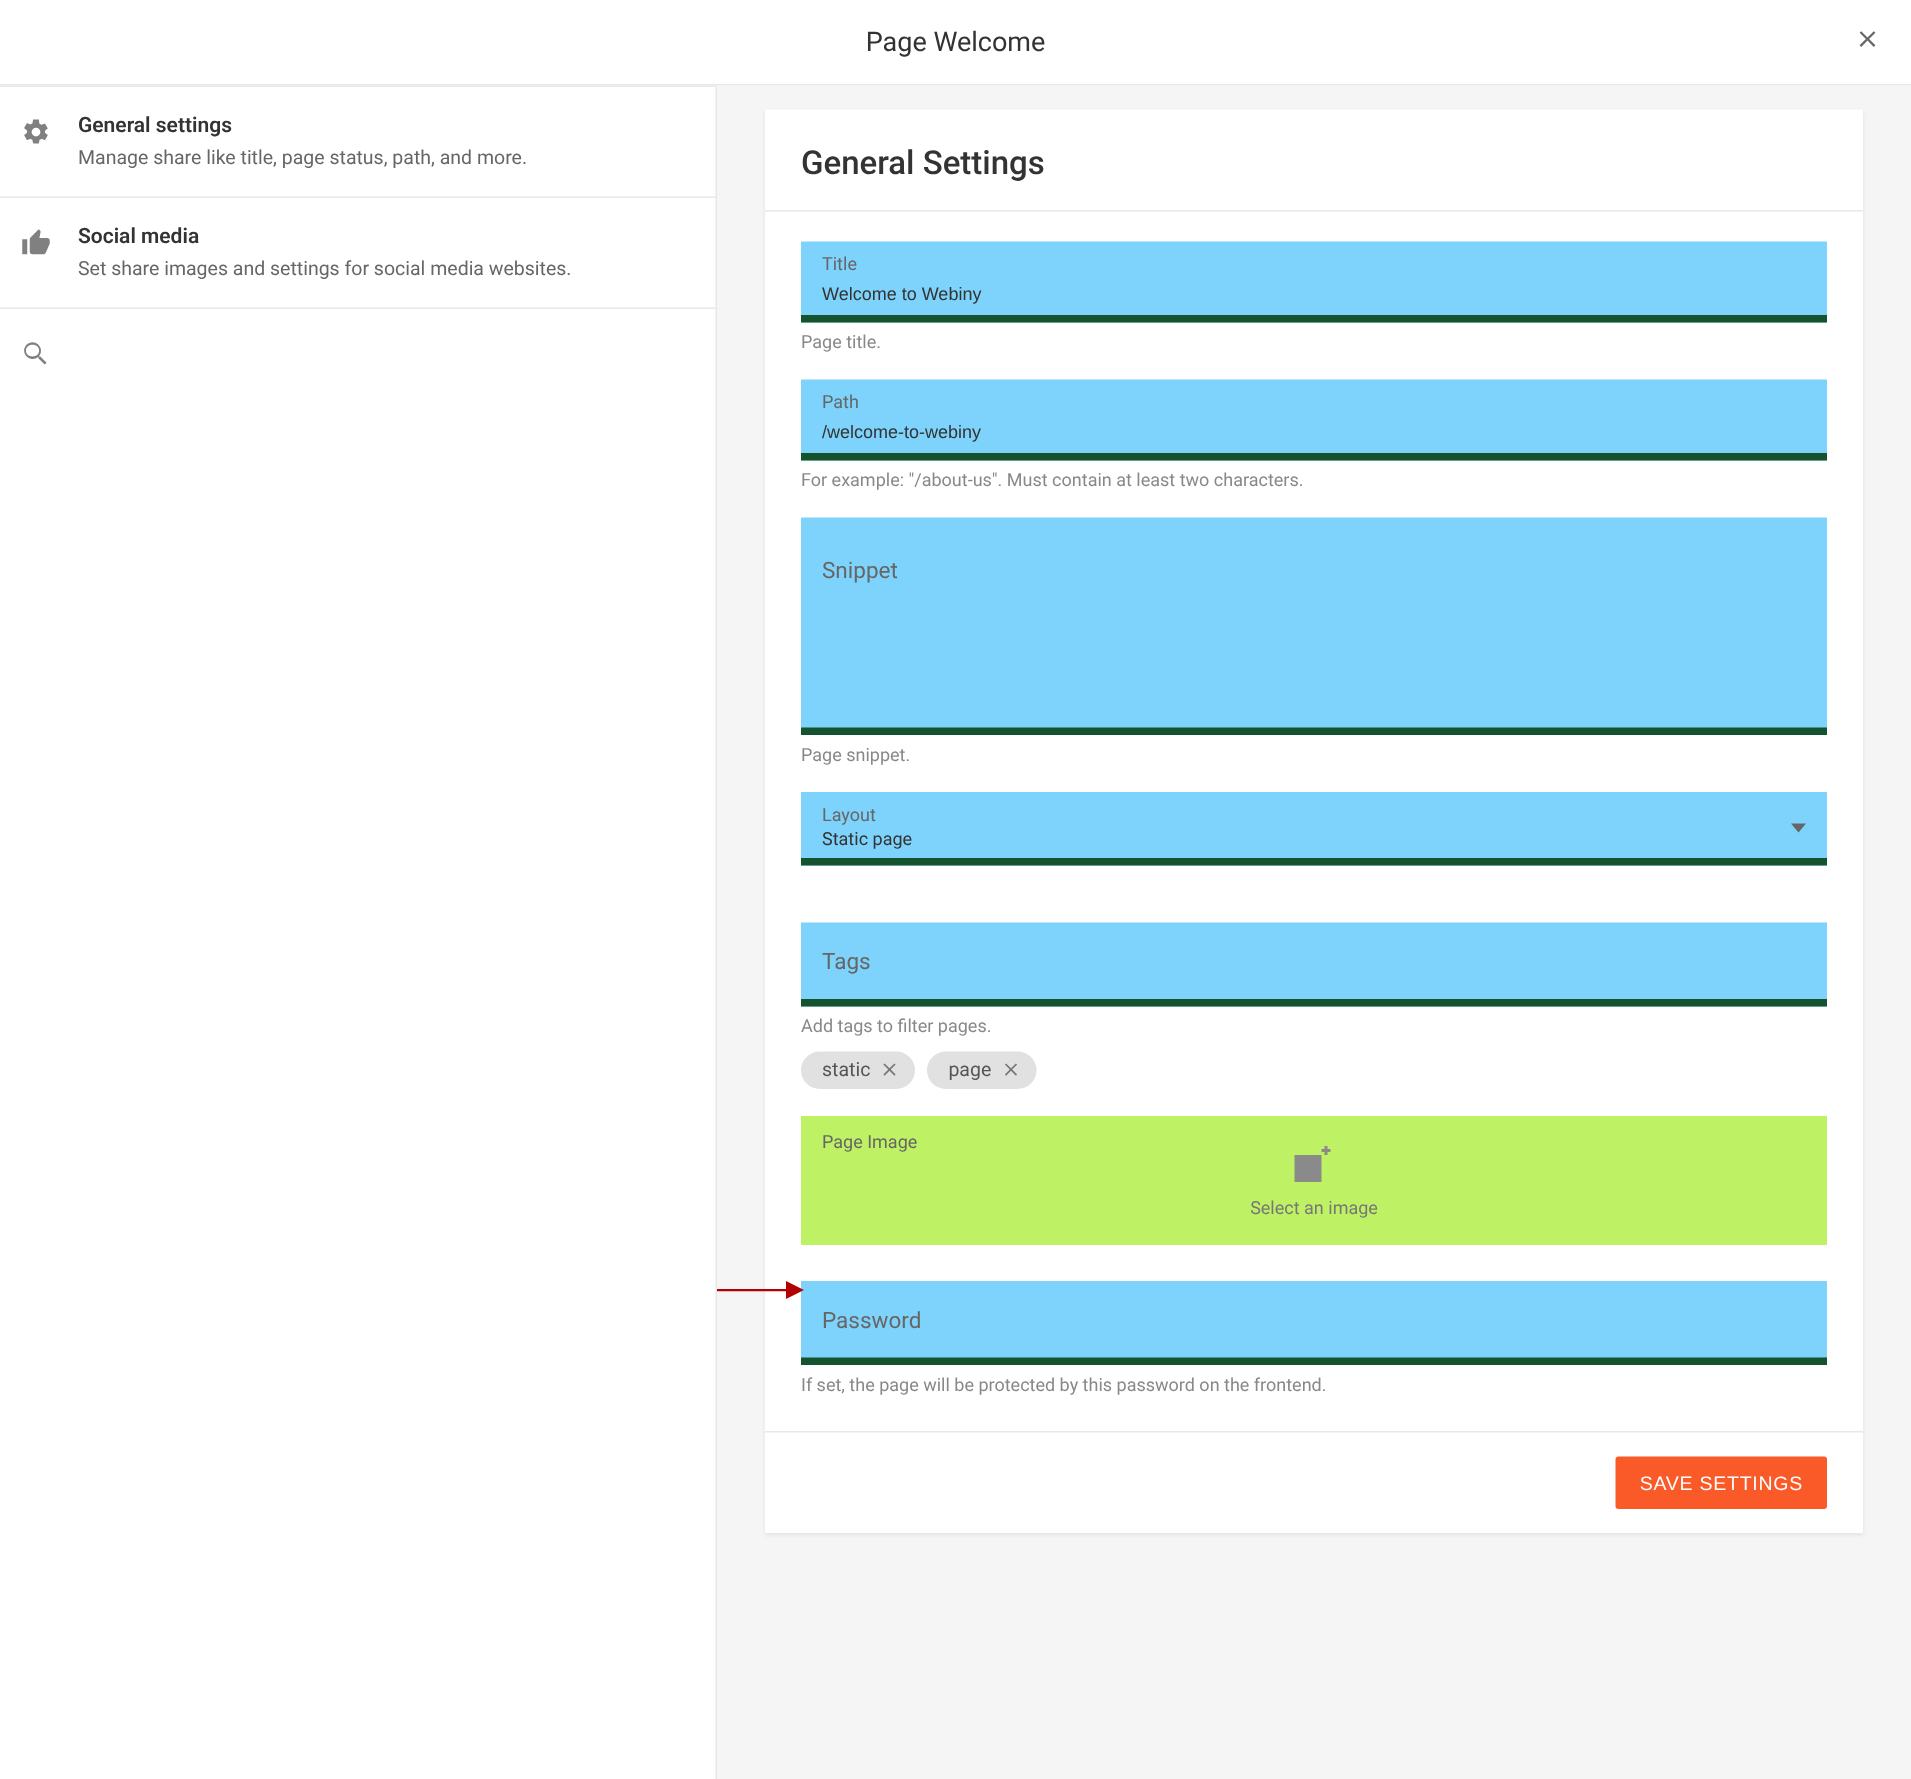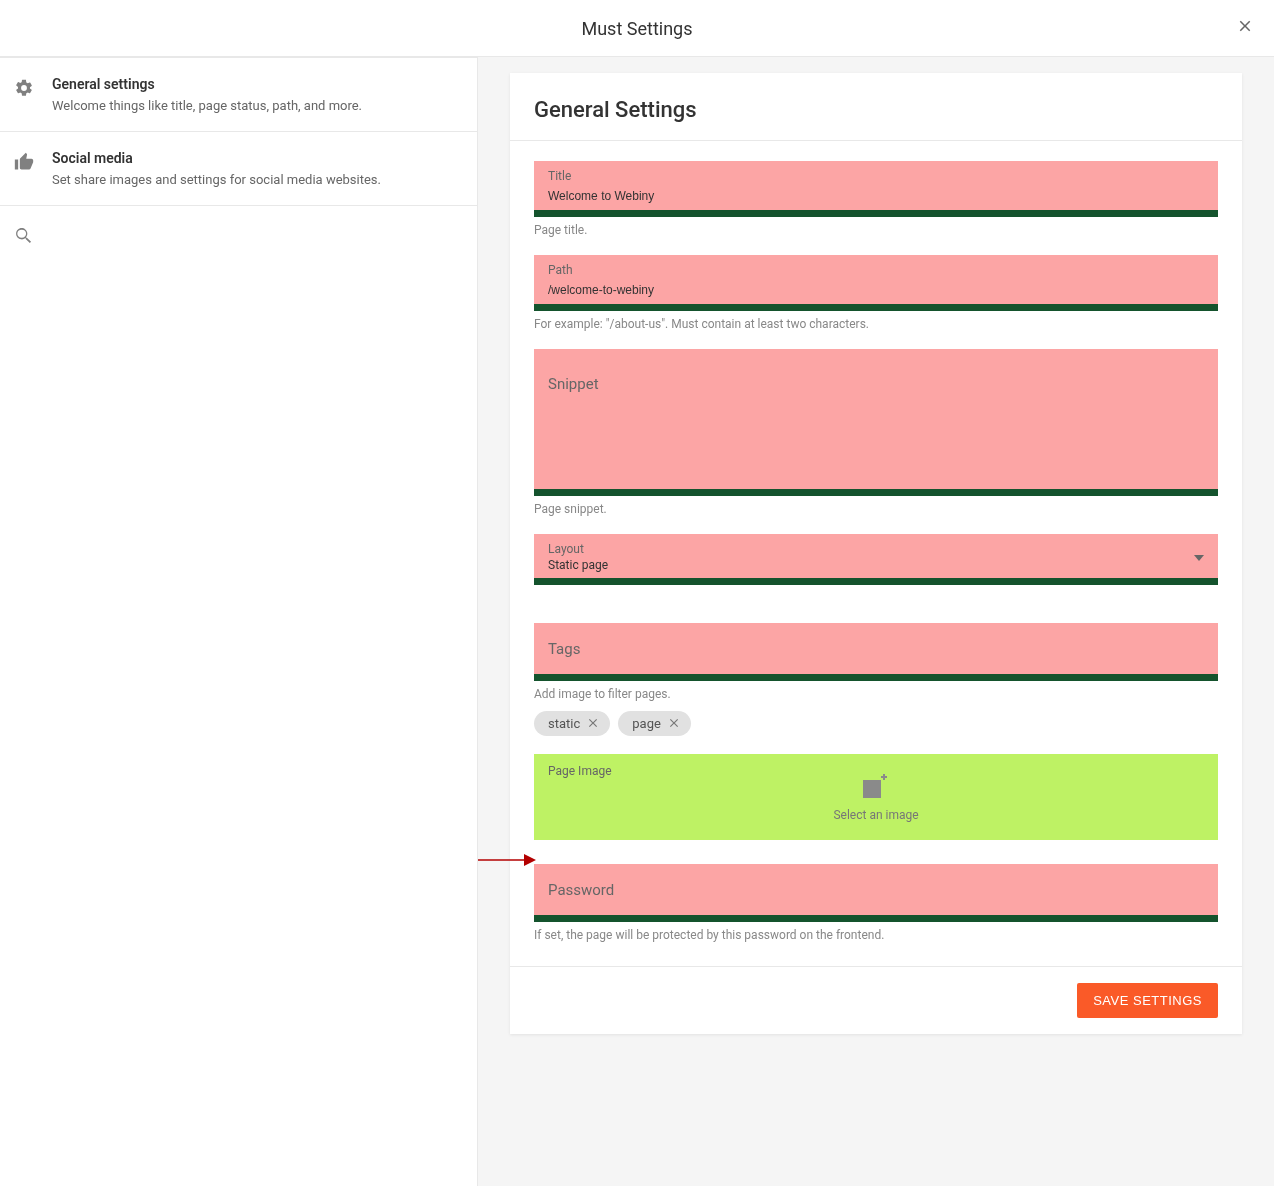--- a/index.html
+++ b/index.html
@@ -21,21 +21,21 @@
 .sidebar-desc { font-size: 13px; color: #666; }
 
 .content { flex: 1; background: #f5f5f5; padding: 16px 32px; overflow-y: auto; position: relative; }
 .panel { background: #fff; box-shadow: 0 1px 3px rgba(0,0,0,0.08); }
 .panel-header { padding: 24px 24px 18px; border-bottom: 1px solid #e8e8e8; }
 .panel-title { font-size: 22px; font-weight: 500; color: #333; }
 .panel-body { padding: 20px 24px 6px; }
 .panel-footer { padding: 16px 24px; border-top: 1px solid #e8e8e8; display: flex; justify-content: flex-end; }
 
 .field { margin-bottom: 6px; }
-.field-box { background: #fca5a5; border-bottom: 7px solid #14532d; padding: 8px 14px 6px; position: relative; }
+.field-box { background: #7dd3fc; border-bottom: 5px solid #14532d; padding: 8px 14px 6px; position: relative; }
 .field-label { font-size: 12px; color: #666; display: block; margin-bottom: 2px; }
 .field-label-empty { font-size: 15px; color: #666; }
 .field-input { border: none; background: transparent; font-size: 12px; color: #333; width: 100%; outline: none; }
 .field-textarea { border: none; background: transparent; font-size: 15px; color: #333; width: 100%; outline: none; resize: none; height: 100px; font-family: inherit; }
 .field-helper { font-size: 12px; color: #888; margin-top: 6px; margin-bottom: 18px; display: block; }
 .field-box.tall { min-height: 140px; padding: 26px 14px 10px; }
 .field-box.select { display: flex; align-items: center; }
 .field-box.select .field-wrap { flex: 1; }
 .chevron-down { color: #666; }
 .chevron-down svg { width: 10px; height: 10px; }
@@ -57,39 +57,39 @@
 
 .save-btn { background: #fa5a28; color: #fff; border: none; padding: 10px 16px; font-size: 13px; font-weight: 500; letter-spacing: 0.5px; cursor: pointer; border-radius: 2px; }
 
 .arrow-overlay { position: absolute; left: -172px; top: 793px; pointer-events: none; z-index: 10; }
 .arrow-overlay svg { width: 230px; height: 20px; }
 </style>
 </head>
 <body>
 
 <div class="modal-header">
-  <div class="modal-title">Must Settings</div>
+  <div class="modal-title">Page Welcome</div>
   <div class="close-btn">
     <svg viewBox="0 0 24 24">
         <path fill="currentColor" d="M19 6.41L17.59 5 12 10.59 6.41 5 5 6.41 10.59 12 5 17.59 6.41 19 12 13.41 17.59 19 19 17.59 13.41 12z"></path>
       </svg>
   </div>
 </div>
 
 <div class="layout">
   <div class="sidebar">
     <div class="sidebar-item first">
       <span class="sidebar-icon">
         <svg viewBox="0 0 24 24">
             <path fill="currentColor" d="M19.14 12.94a7.07 7.07 0 000-1.88l2.03-1.58a.5.5 0 00.12-.64l-1.92-3.32a.5.5 0 00-.61-.22l-2.39.96a7.03 7.03 0 00-1.62-.94l-.36-2.54A.5.5 0 0013.9 2h-3.84a.5.5 0 00-.49.42l-.36 2.54c-.58.24-1.12.56-1.62.94l-2.39-.96a.5.5 0 00-.61.22L2.67 8.48a.5.5 0 00.12.64l2.03 1.58a7.07 7.07 0 000 1.88l-2.03 1.58a.5.5 0 00-.12.64l1.92 3.32c.14.24.42.34.61.22l2.39-.96c.5.38 1.04.7 1.62.94l.36 2.54c.4.24.25.42.49.42h3.84a.5.5 0 00.49-.42l.36-2.54c.58-.24 1.12-.56 1.62-.94l2.39.96c.24.1.51 0 .61-.22l1.92-3.32a.5.5 0 00-.12-.64l-2.03-1.58zM12 15.5A3.5 3.5 0 1112 8.5a3.5 3.5 0 010 7z"></path>
           </svg>
       </span>
       <div class="sidebar-text">
         <div class="sidebar-title">General settings</div>
-        <div class="sidebar-desc">Welcome things like title, page status, path, and more.</div>
+        <div class="sidebar-desc">Manage share like title, page status, path, and more.</div>
       </div>
     </div>
     <div class="sidebar-item">
       <span class="sidebar-icon">
         <svg viewBox="0 0 24 24">
             <path fill="currentColor" d="M1 21h4V9H1v12zm22-11c0-1.1-.9-2-2-2h-6.31l.95-4.57.03-.32c0-.41-.17-.79-.44-1.06L14.17 1 7.59 7.59C7.22 7.95 7 8.45 7 9v10c0 1.1.9 2 2 2h9c.83 0 1.54-.5 1.84-1.22l3.02-7.05c.09-.23.14-.47.14-.73v-2z"></path>
           </svg>
       </span>
       <div class="sidebar-text">
         <div class="sidebar-title">Social media</div>
@@ -148,21 +148,21 @@
                 </svg>
             </span>
           </div>
           <span class="field-helper" style="margin-bottom:18px;">&nbsp;</span>
         </div>
 
         <div class="field">
           <div class="field-box tags-box">
             <span class="field-label-empty">Tags</span>
           </div>
-          <span class="field-helper" style="margin-bottom:10px;">Add image to filter pages.</span>
+          <span class="field-helper" style="margin-bottom:10px;">Add tags to filter pages.</span>
           <div class="chips">
             <span class="chip">
               <span>static</span>
               <span class="chip-x">
                   <svg viewBox="0 0 24 24">
                     <path fill="currentColor" d="M19 6.41L17.59 5 12 10.59 6.41 5 5 6.41 10.59 12 5 17.59 6.41 19 12 13.41 17.59 19 19 17.59 13.41 12z"></path>
                   </svg>
                 </span>
             </span>
             <span class="chip">

